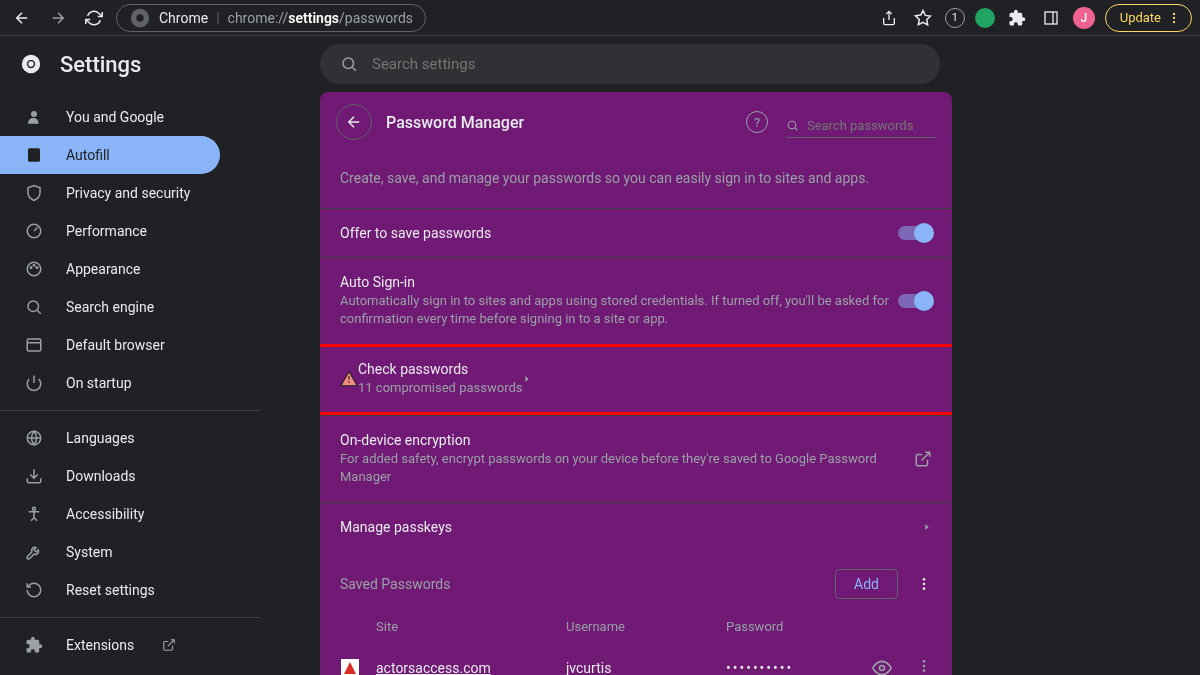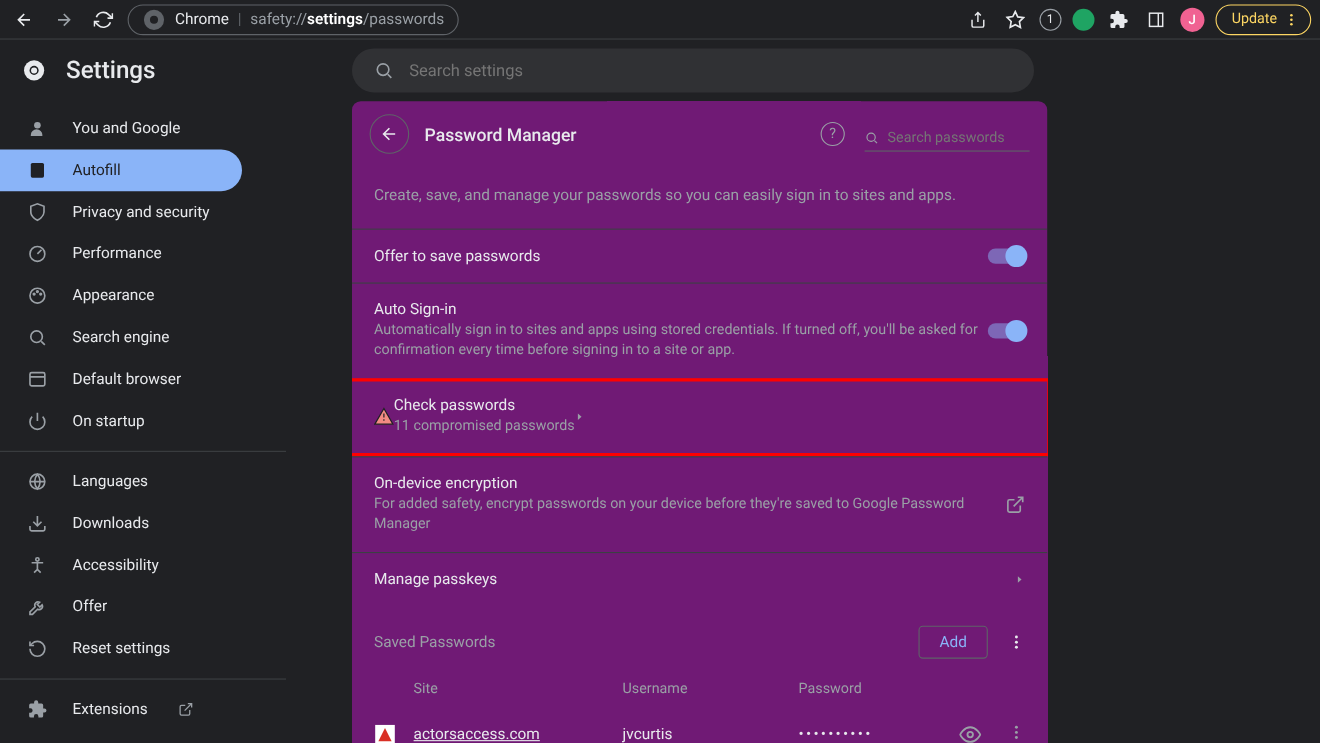--- a/index.html
+++ b/index.html
@@ -103,21 +103,21 @@
         <path d="M3.51 9a9 9 0 0114.85-3.36L23 10M1 14l4.64 4.36A9 9 0 0020.49 15"></path>
       </svg>
     </div>
   <div class="url-pill">
     <svg class="chrome-logo" viewBox="0 0 24 24">
         <circle cx="12" cy="12" r="10" fill="#5f6368"></circle>
         <circle cx="12" cy="12" r="4" fill="#202124"></circle>
       </svg>
     <span>Chrome</span>
     <span class="url-divider">|</span>
-    <span class="url-text"><span class="dim">safety://</span><span class="bold">settings</span><span class="dim">/passwords</span></span>
+    <span class="url-text"><span class="dim">chrome://</span><span class="bold">settings</span><span class="dim">/passwords</span></span>
   </div>
   <div class="browser-right">
     <div class="toolbar-icon">
         <svg width="16" height="16" viewBox="0 0 24 24" fill="none" stroke="currentColor" stroke-width="2">
           <path d="M4 12v8a2 2 0 002 2h12a2 2 0 002-2v-8M16 6l-4-4-4 4M12 2v13"></path>
         </svg>
       </div>
     <div class="toolbar-icon">
         <svg width="18" height="18" viewBox="0 0 24 24" fill="none" stroke="currentColor" stroke-width="2">
           <path d="M12 2l3 6.5L22 9.3l-5 4.9 1.2 7-6.2-3.3L5.8 21 7 14l-5-4.9 7-1z"></path>
@@ -267,21 +267,21 @@
           </svg>
         </span>
         <span>Accessibility</span>
       </div>
     <div class="side-item">
         <span class="s-icon">
           <svg width="18" height="18" viewBox="0 0 24 24" fill="none" stroke="#9aa0a6" stroke-width="2">
             <path d="M14.7 6.3a4 4 0 00-5.4 5.4L3 18v3h3l6.3-6.3a4 4 0 005.4-5.4L15 12l-3-3 2.7-2.7z"></path>
           </svg>
         </span>
-        <span>Offer</span>
+        <span>System</span>
       </div>
     <div class="side-item">
         <span class="s-icon">
           <svg width="18" height="18" viewBox="0 0 24 24" fill="none" stroke="#9aa0a6" stroke-width="2">
             <path d="M3 12a9 9 0 109-9 9 9 0 00-6.4 2.6L3 8"></path>
             <path d="M3 3v5h5"></path>
           </svg>
         </span>
         <span>Reset settings</span>
       </div>

